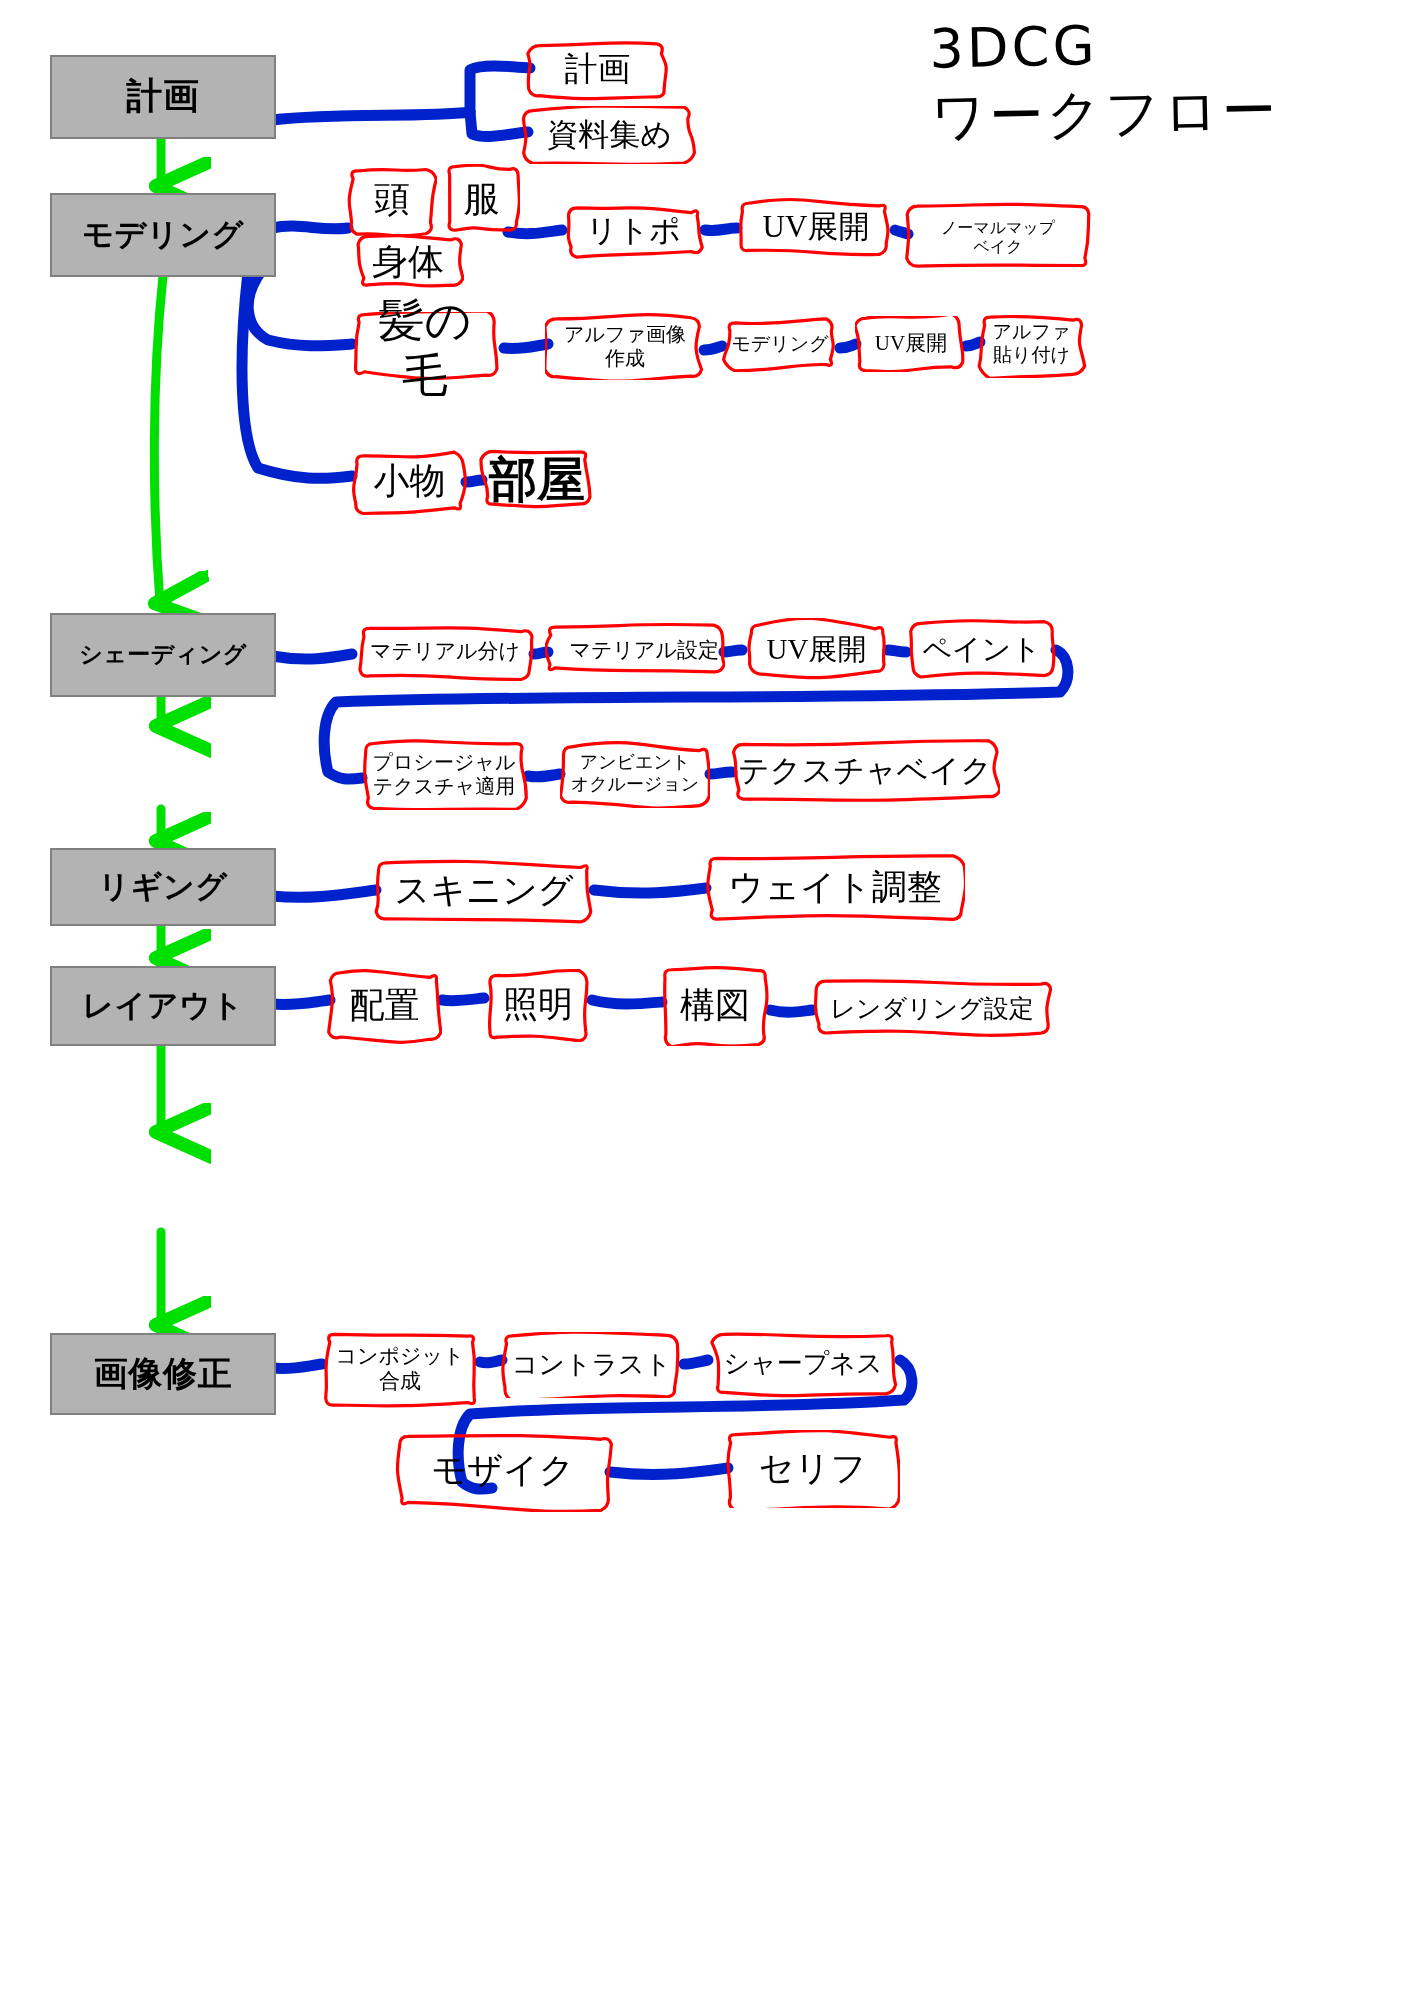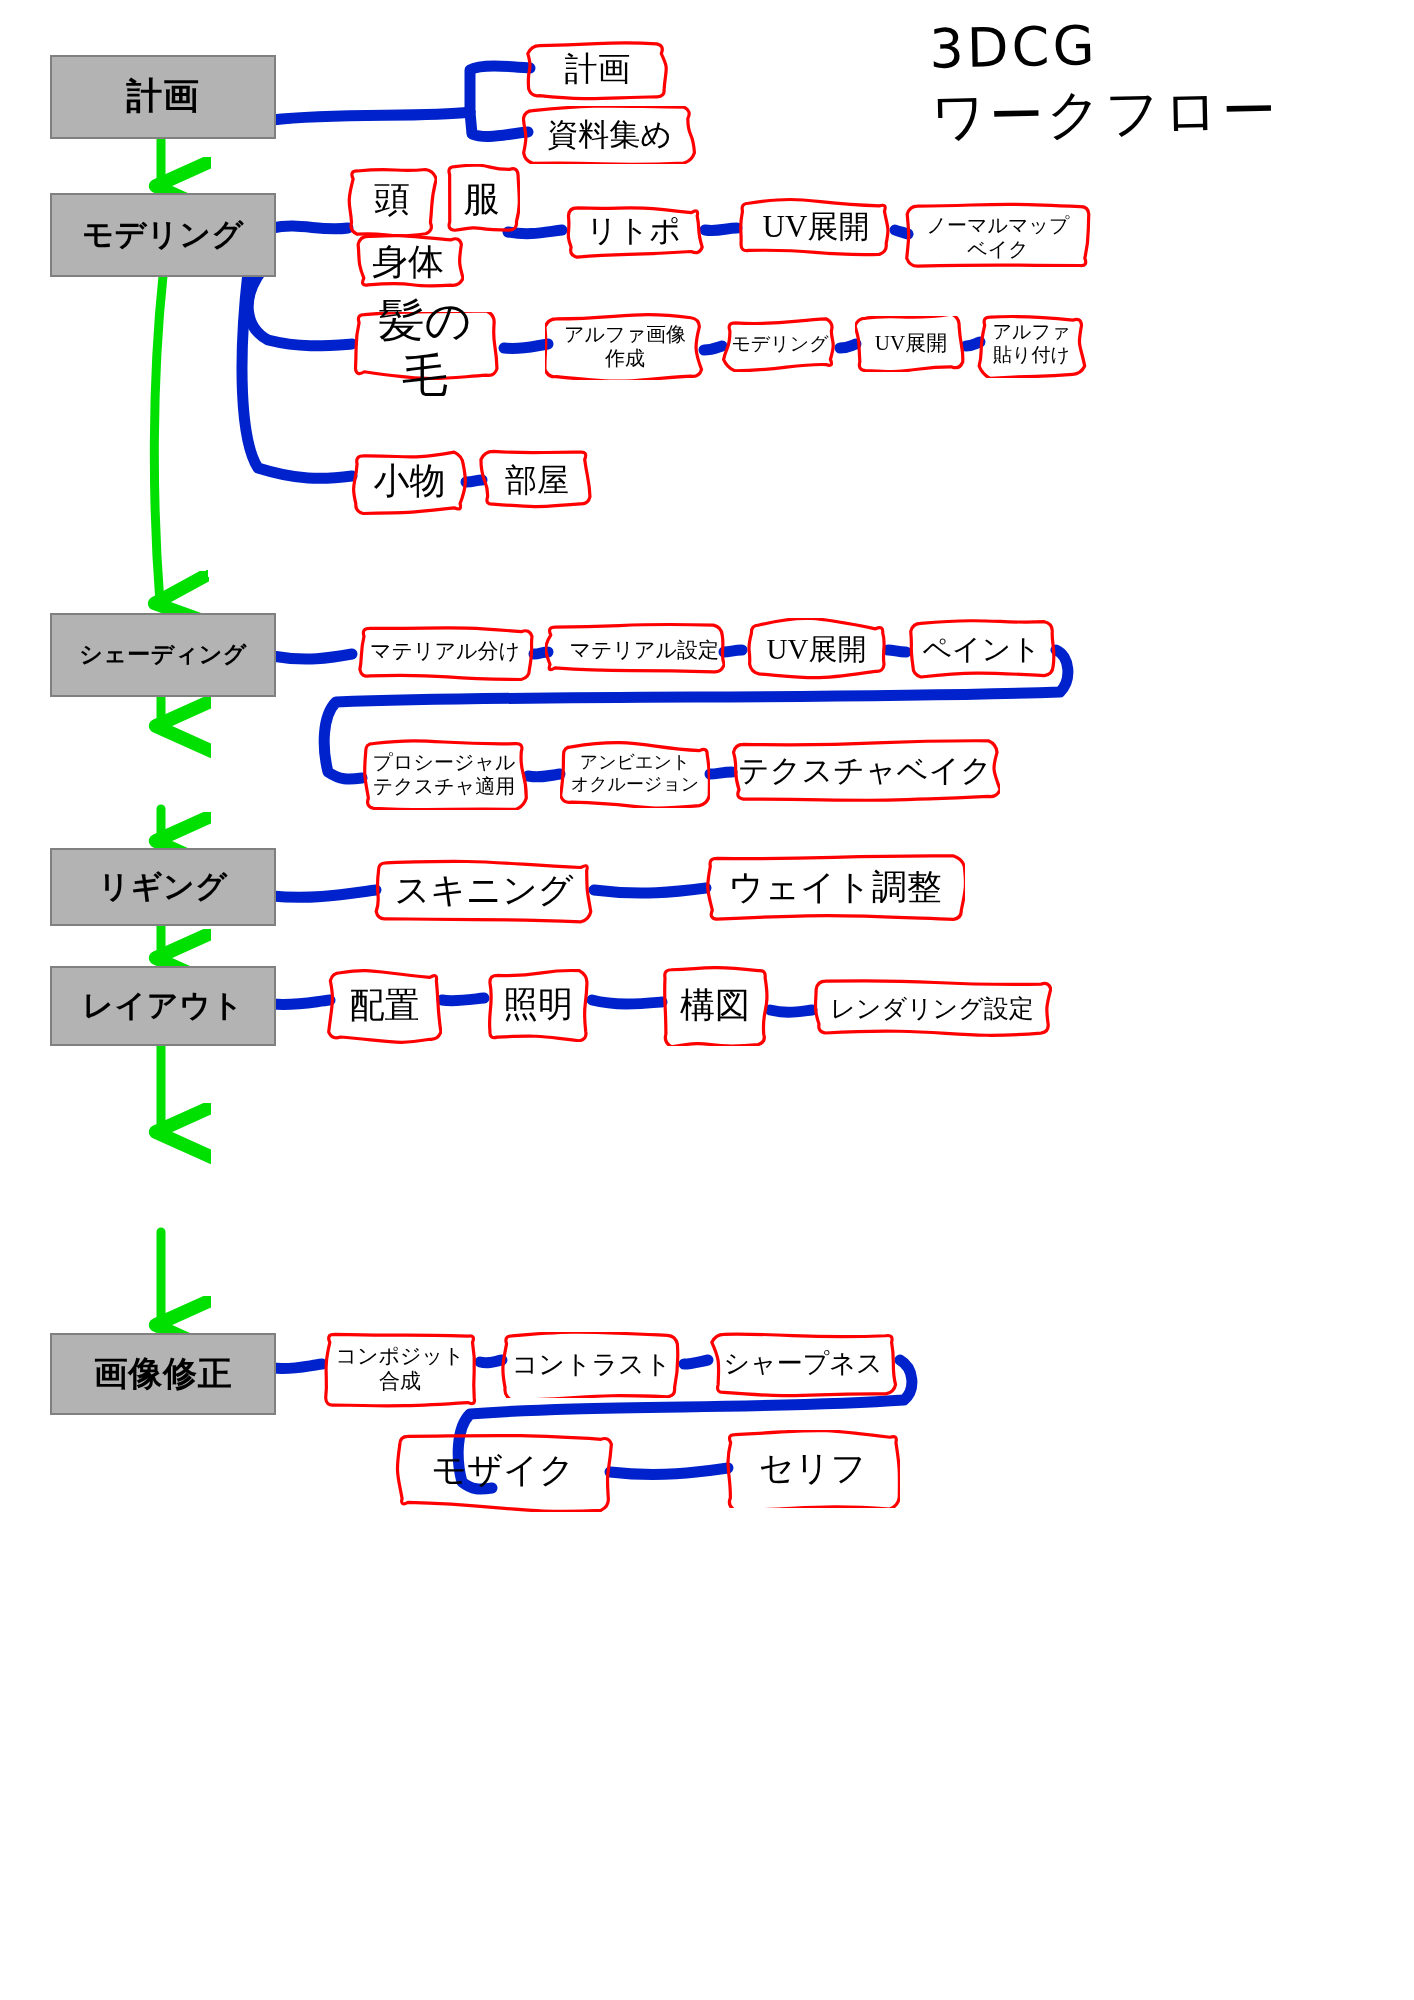--- a/index.html
+++ b/index.html
@@ -141,21 +141,21 @@
         </svg><span>服</span></div>
       <div class="node" style="left: 352px; top: 232px; width: 112px; height: 62px; font-size: 36px;"><svg class="wob" viewBox="0 0 112 62">
           <path d="M15.950031930064142,4.338522843667306 C51.083403325876134,2.9408785926934797 44.5710880204897,3.1068710448016645 99.28301940788515,7.836195517505985 Q107.28301940788515,4.338522843667306 109.39602600276703,12.338522843667306 C106.1464455666719,32.63583225773618 107.81719035211427,33.28108178401453 111.06010652187979,46.21111040456162 Q107.28301940788515,54.21111040456162 99.28301940788515,53.20772651184234 C47.84997722003391,56.59179447022325 71.64868182861028,48.427908221456164 15.950031930064142,52.914135711747804 Q7.950031930064142,54.21111040456162 11.844236877492222,46.21111040456162 C5.359631999650446,30.534271752163477 7.604823555353505,26.094334377870837 6.1343030739735696,12.338522843667306 Q7.950031930064142,4.338522843667306 15.950031930064142,4.338522843667306" fill="none" stroke="#ff0000" stroke-width="3.2" stroke-linecap="round" stroke-linejoin="round"></path>
         </svg><span>身体</span></div>
       <div class="node" style="left: 562px; top: 200px; width: 143px; height: 62px; font-size: 31px;"><svg class="wob" viewBox="0 0 143 62">
           <path d="M15.003132579950034,7.8328153354959795 C70.70971805171757,9.971883655336569 56.62083519739281,4.0170507655566325 129.24746208046054,12.700571519781079 Q137.24746208046054,7.8328153354959795 135.17514213612958,15.83281533549598 C138.29700802050138,31.08654370100703 134.59706020859085,28.777200466523936 140.22509298533623,47.16877216582361 Q137.24746208046054,55.16877216582361 129.24746208046054,51.49880977362409 C64.85041940084375,55.74156189570567 60.87081965885773,52.978752451781475 15.003132579950034,57.092363054332964 Q7.003132579950034,55.16877216582361 9.112594069665647,47.16877216582361 C3.490461981156841,32.22351506550331 8.396024921978096,34.07014006469399 6.456273924895868,15.83281533549598 Q7.003132579950034,7.8328153354959795 15.003132579950034,7.8328153354959795" fill="none" stroke="#ff0000" stroke-width="3.2" stroke-linecap="round" stroke-linejoin="round"></path>
         </svg><span>リトポ</span></div>
       <div class="node" style="left: 737px; top: 196px; width: 158px; height: 62px; font-size: 31px;"><svg class="wob" viewBox="0 0 158 62">
           <path d="M11.63820335793207,7.233223178656772 C71.39495659305021,-1.690610802557785 69.6513921497949,7.926250422569865 142.24752820585036,9.870050040801289 Q150.24752820585036,7.233223178656772 147.4373917268158,15.233223178656772 C150.84979596821995,33.10606259388442 152.38865013421218,30.614303800869493 149.16144385141433,47.63596038824471 Q150.24752820585036,55.63596038824471 142.24752820585036,58.38254888523079 C72.66262609459,59.932570770863094 83.1896702073841,52.745556455374754 11.63820335793207,54.43944887629186 Q3.6382033579320705,55.63596038824471 4.068193807561329,47.63596038824471 C4.533480055015389,31.103573079286434 2.071682038904328,33.0362646479407 5.456452845613967,15.233223178656772 Q3.6382033579320705,7.233223178656772 11.63820335793207,7.233223178656772" fill="none" stroke="#ff0000" stroke-width="3.2" stroke-linecap="round" stroke-linejoin="round"></path>
         </svg><span>UV展開</span></div>
-      <div class="node" style="left: 905px; top: 202px; width: 186px; height: 70px; font-size: 20px;"><svg class="wob" viewBox="0 0 186 70">
+      <div class="node" style="left: 905px; top: 202px; width: 186px; height: 70px; font-size: 16px;"><svg class="wob" viewBox="0 0 186 70">
           <path d="M12.589856008709376,4.185436734172981 C96.78857956528077,2.9184136703261174 84.93254684416456,0.5103206174389925 175.05994137273956,4.722924796209554 Q183.05994137273956,4.185436734172981 183.7761627304062,12.185436734172981 C182.78409245260264,32.31162031356871 184.39466875981452,36.918820127924846 179.77134855082113,56.19745505863102 Q183.05994137273956,64.19745505863102 175.05994137273956,63.49644531466765 C81.06200050473558,63.16148965968023 93.2349614178936,62.15801655281393 12.589856008709376,64.11285359157046 Q4.589856008709376,64.19745505863102 1.7372545757111766,56.19745505863102 C4.186412804950578,31.33393301354954 4.315964128862561,36.325224396248814 2.2168197654841606,12.185436734172981 Q4.589856008709376,4.185436734172981 12.589856008709376,4.185436734172981" fill="none" stroke="#ff0000" stroke-width="3.2" stroke-linecap="round" stroke-linejoin="round"></path>
         </svg><span>ノーマルマップ
 ベイク</span></div>
       <div class="node" style="left: 350px; top: 312px; width: 150px; height: 72px; font-size: 46px;"><svg class="wob" viewBox="0 0 150 72">
           <path d="M14.363687115761422,2.533555383561179 C66.19390113486406,-1.724542173302325 68.47167689059825,0.41511332967638737 136.47424269202747,-1.0321964076865697 Q144.47424269202747,2.533555383561179 144.15148812902044,10.533555383561179 C142.0929819563171,33.24158573102795 146.25239144189982,30.01070162200631 146.9751492489304,56.60695659012708 Q144.47424269202747,64.60695659012708 136.47424269202747,63.168914046589634 C88.58620151211471,66.52223721455084 84.25711271048021,69.92324552845093 14.363687115761422,59.743251642979885 Q6.363687115761422,64.60695659012708 5.492669457958982,56.60695659012708 C6.892737675859053,28.057614831683168 4.764995905068645,28.90723361318669 9.084423744247033,10.533555383561179 Q6.363687115761422,2.533555383561179 14.363687115761422,2.533555383561179" fill="none" stroke="#ff0000" stroke-width="3.2" stroke-linecap="round" stroke-linejoin="round"></path>
         </svg><span>髪の毛</span></div>
       <div class="node" style="left: 545px; top: 312px; width: 160px; height: 68px; font-size: 20px;"><svg class="wob" viewBox="0 0 160 68">
           <path d="M11.220222817581089,6.875679917677189 C76.0914868822183,6.742369583058462 88.43664874256137,-1.9335070083288883 145.9214680923469,5.786907845424139 Q153.9214680923469,6.875679917677189 154.34470854042502,14.87567991767719 C149.3276004630461,34.25383893802791 150.03561611429905,40.25337333358766 156.54408022218558,57.4688568640413 Q153.9214680923469,65.4688568640413 145.9214680923469,64.18173575524997 C81.33290128354929,67.56308189714036 93.79764097990483,73.36262544506462 11.220222817581089,64.65460406400416 Q3.2202228175810887,65.4688568640413 -0.13191044002451235,57.4688568640413 C-0.15070963071593724,33.466585359943565 2.0841713078698376,38.37338142536464 -0.0768283083816641,14.87567991767719 Q3.2202228175810887,6.875679917677189 11.220222817581089,6.875679917677189" fill="none" stroke="#ff0000" stroke-width="3.2" stroke-linecap="round" stroke-linejoin="round"></path>
         </svg><span>アルファ画像
 作成</span></div>
@@ -165,21 +165,21 @@
       <div class="node" style="left: 855px; top: 316px; width: 112px; height: 56px; font-size: 21px;"><svg class="wob" viewBox="0 0 112 56">
           <path d="M10.527211655527935,2.272461718064733 C37.84673022063362,-2.4444514749957307 58.26425581661897,4.910717065607969 96.7687578019104,-2.019864182540914 Q104.7687578019104,2.272461718064733 104.11034172768996,10.272461718064733 C105.56545523901877,31.53079584763691 108.49651406352496,32.352900827670965 107.72819437042926,45.82617928516265 Q104.7687578019104,53.82617928516265 96.7687578019104,50.91394244219555 C59.24289780829713,50.74298732740135 58.60097121337458,57.82826576774096 10.527211655527935,54.70063729411049 Q2.5272116555279354,53.82617928516265 4.8650263337331126,45.82617928516265 C3.4071634632200585,23.95746680179218 4.934621987726132,26.871532179200585 0.09283699300431181,10.272461718064733 Q2.5272116555279354,2.272461718064733 10.527211655527935,2.272461718064733" fill="none" stroke="#ff0000" stroke-width="3.2" stroke-linecap="round" stroke-linejoin="round"></path>
         </svg><span>UV展開</span></div>
       <div class="node" style="left: 975px; top: 310px; width: 113px; height: 68px; font-size: 19px;"><svg class="wob" viewBox="0 0 113 68">
           <path d="M15.151790163028636,7.219577426389151 C42.579367504804395,5.3865090134258935 63.34571822558064,6.443818638916127 97.81582236777467,10.141845774145622 Q105.81582236777467,7.219577426389151 106.51978381392837,15.21957742638915 C102.40594428459008,38.523204213042845 104.83433209909708,31.982749820619574 109.72204825018707,56.04904620242087 Q105.81582236777467,64.04904620242087 97.81582236777467,64.31537393705003 C59.84624834958231,67.57341957305107 64.73518336078268,64.96358018639512 15.151790163028636,68.46859226480228 Q7.151790163028636,64.04904620242087 4.109352993909852,56.04904620242087 C8.266994788922602,40.78122631249971 3.5856887261470547,40.533602712288484 9.72562580074009,15.21957742638915 Q7.151790163028636,7.219577426389151 15.151790163028636,7.219577426389151" fill="none" stroke="#ff0000" stroke-width="3.2" stroke-linecap="round" stroke-linejoin="round"></path>
         </svg><span>アルファ
 貼り付け</span></div>
       <div class="node" style="left: 352px; top: 448px; width: 115px; height: 68px; font-size: 36px;"><svg class="wob" viewBox="0 0 115 68">
           <path d="M11.174219003107282,7.9296694118093 C57.88555010633718,7.539646891038501 56.49163150826644,12.11703389914328 102.19974580097187,4.12662295041082 Q110.19974580097187,7.9296694118093 111.09190950168704,15.9296694118093 C114.48884121605079,31.50074192703869 114.28248821587476,39.64081710786377 108.08527642238187,55.63045789078387 Q110.19974580097187,63.63045789078387 102.19974580097187,59.78783050439597 C44.59640312308329,65.96546298343674 71.56822276794992,63.89207027012526 11.174219003107282,65.48801284486035 Q3.1742190031072823,63.63045789078387 3.8104877046571346,55.63045789078387 C-1.1366111687821103,34.89011629651759 3.62639858116745,37.31087391881556 5.065811509775813,15.9296694118093 Q3.1742190031072823,7.9296694118093 11.174219003107282,7.9296694118093" fill="none" stroke="#ff0000" stroke-width="3.2" stroke-linecap="round" stroke-linejoin="round"></path>
         </svg><span>小物</span></div>
-      <div class="node" style="left: 478px; top: 448px; width: 118px; height: 64px; font-size: 32px;"><svg class="wob" viewBox="0 0 118 64">
+      <div class="node" style="left: 478px; top: 448px; width: 118px; height: 64px; font-size: 48px; font-weight: bold;"><svg class="wob" viewBox="0 0 118 64">
           <path d="M14.93037672828359,3.4141479660574987 C57.004214734595735,5.924690626143274 56.83645996131236,4.014724901764566 102.11802946020907,4.209483842994814 Q110.11802946020907,3.4141479660574987 106.66936532269756,11.414147966057499 C109.37640666455991,30.6161976692988 111.39370468314155,32.91097093562939 111.97742279904378,48.7330163851957 Q110.11802946020907,56.7330163851957 102.11802946020907,55.81428018371753 C61.40317214257084,58.47980597886726 69.1517021265463,60.334676739127644 14.93037672828359,56.03736449936059 Q6.930376728283591,56.7330163851957 9.576897206003196,48.7330163851957 C10.255974735933705,31.541811335630427 2.892764163276297,34.96560722214281 2.954322529010824,11.414147966057499 Q6.930376728283591,3.4141479660574987 14.93037672828359,3.4141479660574987" fill="none" stroke="#ff0000" stroke-width="3.2" stroke-linecap="round" stroke-linejoin="round"></path>
         </svg><span>部屋</span></div>
       <div class="node" style="left: 355px; top: 622px; width: 180px; height: 60px; font-size: 21px;"><svg class="wob" viewBox="0 0 180 60">
           <path d="M14.418694380001398,6.39454500412603 C87.50034018569568,7.044075830757265 96.31147335200512,3.4206323639568836 166.31094784889137,9.702695601275536 Q174.31094784889137,6.39454500412603 176.97142625501147,14.39454500412603 C175.53447214889457,26.122040772334685 178.38763538765488,25.003094551434287 174.3696640692433,47.539806696560845 Q174.31094784889137,55.539806696560845 166.31094784889137,57.504955323445756 C77.0358147756051,57.31537165737609 99.29113219444116,51.33866632586796 14.418694380001398,53.854359750203 Q6.418694380001398,55.539806696560845 4.8793933698907495,47.539806696560845 C7.302399993670406,34.75447201371276 5.303199833171675,29.167702672710902 9.010483382706298,14.39454500412603 Q6.418694380001398,6.39454500412603 14.418694380001398,6.39454500412603" fill="none" stroke="#ff0000" stroke-width="3.2" stroke-linecap="round" stroke-linejoin="round"></path>
         </svg><span>マテリアル分け</span></div>
       <div class="node" style="left: 545px; top: 622px; width: 180px; height: 58px; font-size: 21px; justify-content: flex-end;"><svg class="wob" viewBox="0 0 180 58">
           <path d="M10.017959350545425,5.044037165263944 C86.44720174936083,4.949298262761658 77.35758956305654,0.6844114403629646 168.47386147016368,3.1199109026256338 Q176.47386147016368,5.044037165263944 177.1808259610989,13.044037165263944 C179.62994160630478,26.433830782169935 174.97430048880324,31.66010774242295 179.20036916047684,42.50081131146726 Q176.47386147016368,50.50081131146726 168.47386147016368,49.806333516891755 C73.60222504537523,46.990934979650774 74.85414736187522,50.658310850238195 10.017959350545425,45.881502446609375 Q2.017959350545425,50.50081131146726 5.029526951839216,42.50081131146726 C1.0503046039084438,31.144302058732137 -2.45944030067767,26.00124270096694 5.761750973411836,13.044037165263944 Q2.017959350545425,5.044037165263944 10.017959350545425,5.044037165263944" fill="none" stroke="#ff0000" stroke-width="3.2" stroke-linecap="round" stroke-linejoin="round"></path>
         </svg><span>マテリアル設定</span></div>
       <div class="node" style="left: 744px; top: 618px; width: 145px; height: 62px; font-size: 29px;"><svg class="wob" viewBox="0 0 145 62">
           <path d="M14.943841752028675,7.044880767734867 C58.33177437318227,-3.2515155659748416 71.28577636309637,-1.4221516430661723 131.47914165406837,10.809340269352106 Q139.47914165406837,7.044880767734867 138.7050178567588,15.044880767734867 C142.28903983770715,25.182965299432908 138.0031570395695,36.17153231520024 140.0248072988179,46.06680899406638 Q139.47914165406837,54.06680899406638 131.47914165406837,53.30977185963275 C70.38380873935967,62.34548193230876 68.20215830811503,60.29680131225177 14.943841752028675,55.89145685586118 Q6.943841752028675,54.06680899406638 5.593165424645122,46.06680899406638 C6.720629848961835,29.434649093940607 2.2278892478352645,34.34018568788997 7.459957361410488,15.044880767734867 Q6.943841752028675,7.044880767734867 14.943841752028675,7.044880767734867" fill="none" stroke="#ff0000" stroke-width="3.2" stroke-linecap="round" stroke-linejoin="round"></path>

